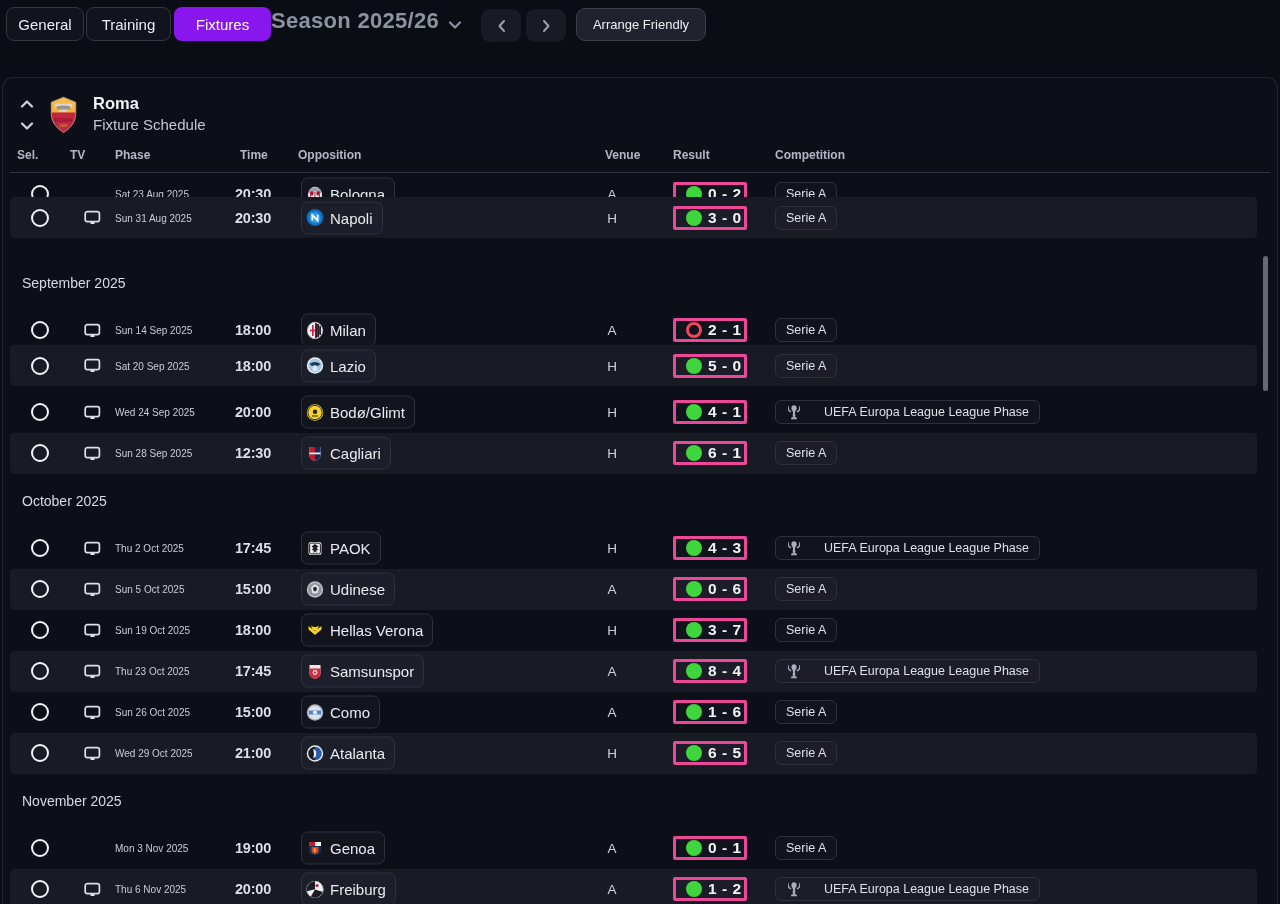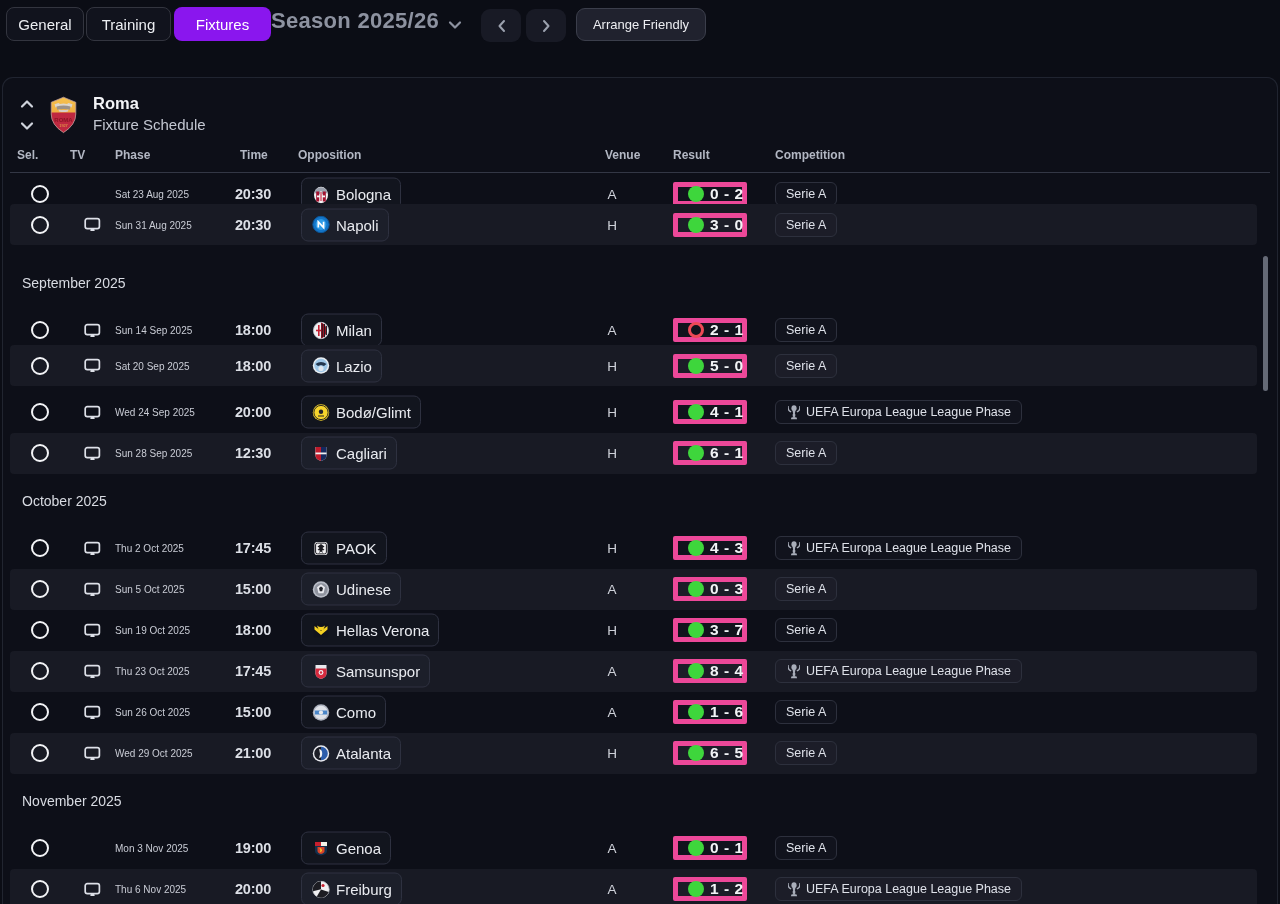--- a/index.html
+++ b/index.html
@@ -7,31 +7,31 @@
 .abs{position:absolute}
 .tab{position:absolute;top:7px;height:34px;border-radius:8px;display:flex;align-items:center;justify-content:center;font-size:15px;color:#eceef2;background:#11131d;border:1px solid #33353f}
 .tabp{background:#8a16ee;border:none;color:#fff}
 .navbtn{position:absolute;top:9px;width:40px;height:33px;border-radius:9px;background:#181a25;display:flex;align-items:center;justify-content:center}
 .row{position:absolute;left:10px;width:1247px;height:41px;border-radius:4px}
 .alt{background:#181a24}
 .radio{position:absolute;left:20.5px;top:50%;margin-top:-9px;width:18px;height:18px;border-radius:50%;border:2px solid #f3f4f7}
 .tv{position:absolute;left:74px;top:50%;margin-top:-7.5px}
 .date{position:absolute;left:105px;top:50%;transform:translateY(-50%);font-size:10px;color:#c9ccd5}
 .time{position:absolute;left:225px;top:50%;transform:translateY(-50%);font-size:14.5px;font-weight:700;color:#dcdfe6;letter-spacing:-0.2px}
-.opp{position:absolute;left:291px;top:50%;transform:translateY(-50%);height:33px;border:1px solid #2e3140;border-radius:7px;background:rgba(125,135,165,0.05);display:flex;align-items:center;padding:0 9px 0 10px}
+.opp{position:absolute;left:291px;top:50%;transform:translateY(-50%);height:33px;border:1px solid #2e3140;border-radius:7px;background:rgba(125,135,165,0.05);display:flex;align-items:center;padding:0 9px 0 4px}
 .opp svg{flex:0 0 auto}
 .opp .tn{margin-left:6px;font-size:15px;color:#e9ebf0;white-space:nowrap}
 .ven{position:absolute;left:602px;top:50%;transform:translate(-50%,-50%);font-size:13.5px;color:#ced1d9}
-.res{position:absolute;left:663px;top:50%;transform:translateY(-50%);width:74px;height:24px;border:5px solid #ec4899;border-radius:2px;background:rgba(125,135,165,0.04);display:flex;align-items:center;padding-left:10px}
+.res{position:absolute;left:663px;top:50%;transform:translateY(-50%);width:74px;height:24px;border:3px solid #ec4899;border-radius:2px;background:rgba(125,135,165,0.04);display:flex;align-items:center;padding-left:10px}
 .dot{width:16px;height:16px;border-radius:50%;flex:0 0 auto}
 .dotg{background:#3ed63c}
 .dotr{border:3px solid #ee4956}
 .sc{margin-left:6px;font-size:15.5px;font-weight:700;color:#f2f3f6;letter-spacing:0.5px;white-space:nowrap}
 .comp{position:absolute;left:765px;top:50%;transform:translateY(-50%);height:24px;border:1px solid #2d303d;border-radius:6px;background:rgba(125,135,165,0.04);display:flex;align-items:center;padding:0 10px;font-size:12.5px;color:#dde0e8;white-space:nowrap}
-.comp .ct{margin-left:6px}
+.comp .ct{margin-left:24px}
 .month{position:absolute;left:22px;font-size:14px;font-weight:400;color:#d8dbe2}
 .hdr{position:absolute;top:148px;font-size:12px;font-weight:700;color:#b2b7c3}
 </style></head>
 <body>
 <div class="tab" style="left:6px;width:78px">General</div>
 <div class="tab" style="left:86px;width:85px">Training</div>
 <div class="tab tabp" style="left:174px;width:97px">Fixtures</div>
 <div class="abs" style="left:271px;top:8px;font-size:22px;font-weight:700;color:#8d92a0;letter-spacing:0.3px">Season 2025/26</div>
 <svg class="abs" style="left:447px;top:19px" width="16" height="12" viewBox="0 0 16 12">
     <path d="M3 3.5 l5 5 5 -5" stroke="#8d92a0" stroke-width="2.2" fill="none" stroke-linecap="round" stroke-linejoin="round"></path>
@@ -96,21 +96,21 @@
       </svg>
       <span class="tn">Bologna</span>
     </div>
 <div class="ven">A</div>
 <div class="res">
       <div class="dot dotg"></div>
       <span class="sc">0 - 2</span>
     </div>
 <div class="comp">Serie A</div>
 </div>
-<div class="row alt" style="top:204px">
+<div class="row alt" style="top:197px">
 <div class="radio"></div>
 <div class="tv"><svg width="17" height="15" viewBox="0 0 17 15">
         <rect x="1.2" y="1.7" width="14.2" height="10" rx="2.1" fill="none" stroke="#dde0e8" stroke-width="1.7"></rect>
         <path d="M6.8 11.7 h3.4 l0.5 2.2 h-4.4 Z" fill="#dde0e8"></path>
       </svg></div>
 <div class="date">Sun 31 Aug 2025</div>
 <div class="time">20:30</div>
 <div class="opp">
       <svg width="18" height="18" viewBox="0 0 18 18">
         <circle cx="9" cy="9" r="8.2" fill="#1375c8"></circle>
@@ -287,21 +287,21 @@
         <circle cx="9" cy="9" r="8.2" fill="#b8bcc6"></circle>
         <circle cx="9" cy="9" r="6.6" fill="#8f939e"></circle>
         <path d="M9 3.8 l4 3 -1.5 6 h-5 L5 6.8 Z" fill="#e8e9ee"></path>
         <path d="M9 6 l2 1.6 -0.8 3.2 h-2.4 L7 7.6 Z" fill="#24262e"></path>
       </svg>
       <span class="tn">Udinese</span>
     </div>
 <div class="ven">A</div>
 <div class="res">
       <div class="dot dotg"></div>
-      <span class="sc">0 - 3</span>
+      <span class="sc">0 - 6</span>
     </div>
 <div class="comp">Serie A</div>
 </div>
 <div class="row" style="top:609.5px">
 <div class="radio"></div>
 <div class="tv"><svg width="17" height="15" viewBox="0 0 17 15">
         <rect x="1.2" y="1.7" width="14.2" height="10" rx="2.1" fill="none" stroke="#dde0e8" stroke-width="1.7"></rect>
         <path d="M6.8 11.7 h3.4 l0.5 2.2 h-4.4 Z" fill="#dde0e8"></path>
       </svg></div>
 <div class="date">Sun 19 Oct 2025</div>

